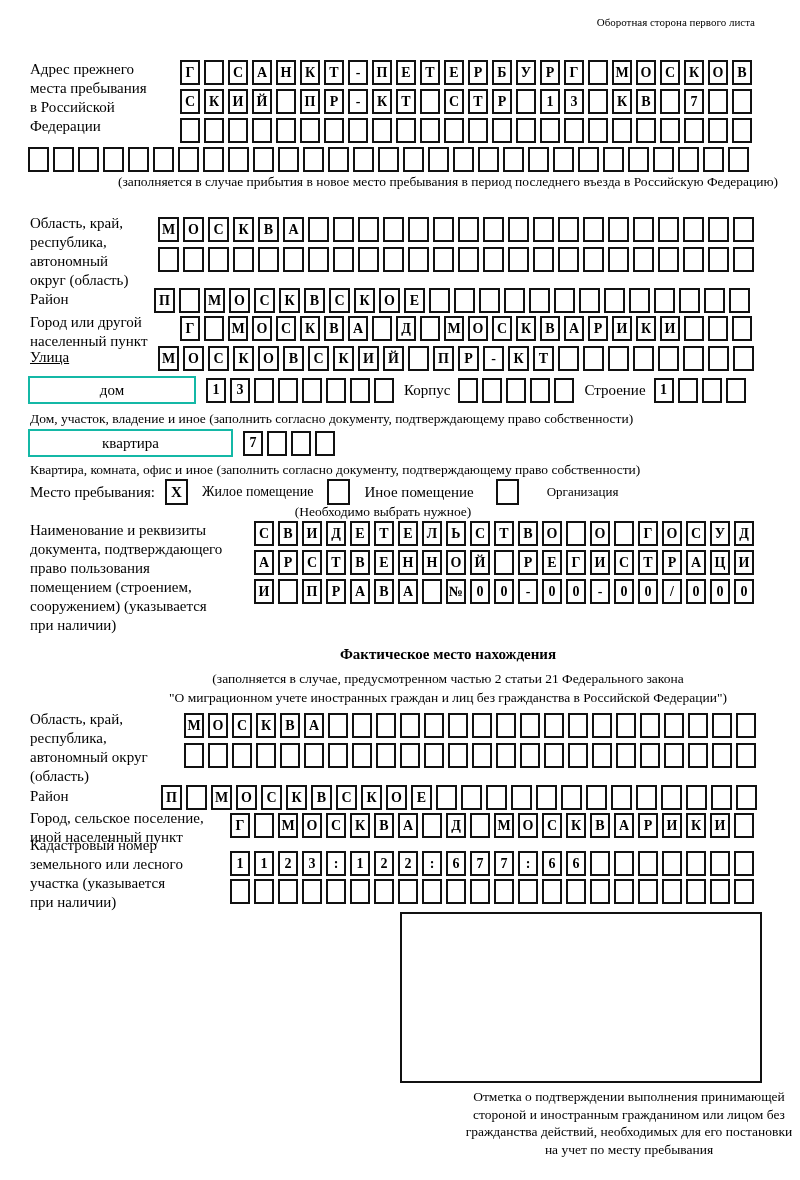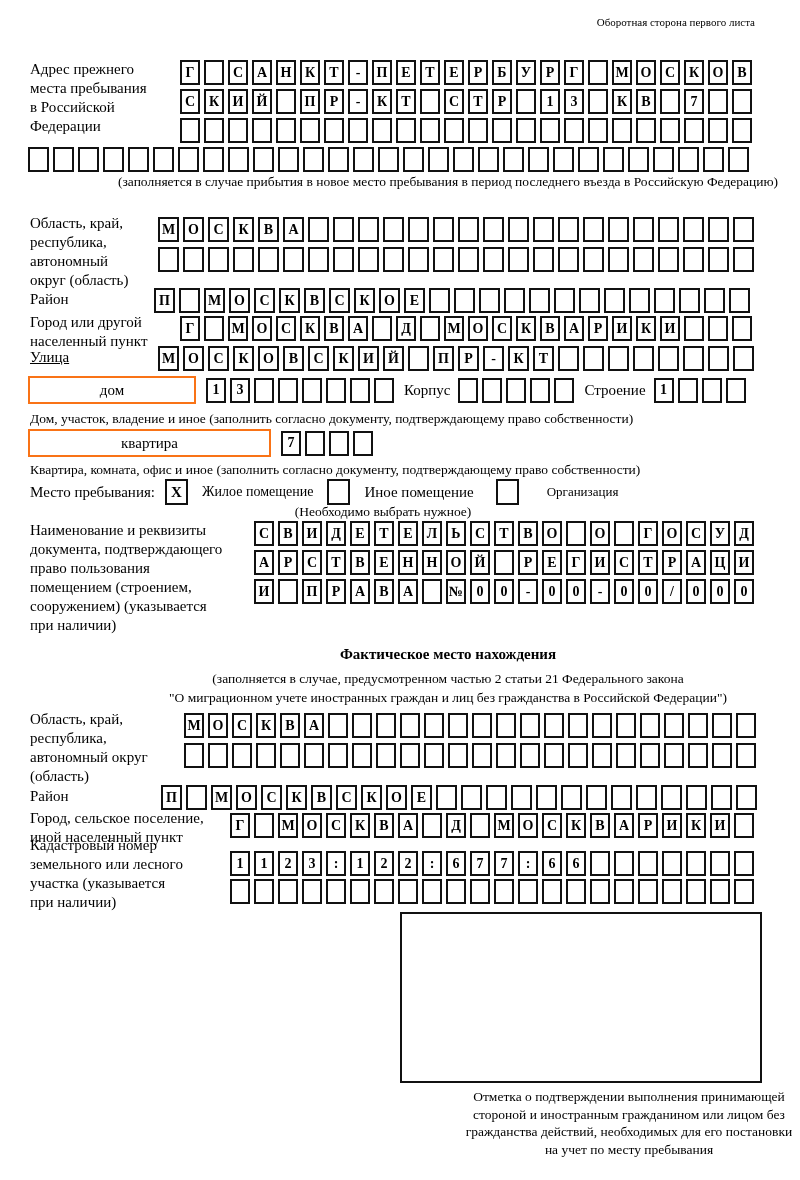--- a/index.html
+++ b/index.html
@@ -12,21 +12,21 @@
   .ml{white-space:pre-line;}
   .cells{display:flex;}
   .cell{
     display:inline-flex;align-items:center;justify-content:center;
     width:21px;height:25px;border:2px solid #111;box-sizing:border-box;
     margin-right:4px;font-size:14px;font-weight:bold;flex:none;background:#fff;
   }
   .p24 .cell{width:20px;}
   .hrow{display:flex;align-items:center;}
   .widebox{
-    height:28px;border:2px solid #f97316;box-sizing:border-box;
+    height:28px;border:2px solid #14b8a6;box-sizing:border-box;
     display:flex;align-items:center;justify-content:center;
     font-size:15px;margin-right:10px;flex:none;background:#fff;
   }
   .inline-lbl{font-size:15px;margin:0 8px 0 6px;flex:none;}
   .cbox{
     display:inline-flex;align-items:center;justify-content:center;
     width:23px;height:26px;border:2px solid #111;box-sizing:border-box;
     font-size:15px;font-weight:bold;flex:none;background:#fff;
   }
   .caption{font-size:13.5px;line-height:17px;}
@@ -323,21 +323,21 @@
     <div class="cells p24">
         <span class="cell">1</span>
         <span class="cell"></span>
         <span class="cell"></span>
         <span class="cell"></span>
       </div>
   </div>
   <div class="abs caption" style="left:30px;top:410px;">Дом, участок, владение и иное (заполнить согласно документу, подтверждающему право собственности)</div>
 
   <div class="abs hrow" style="left:28px;top:429px;">
-    <div class="widebox" style="width:243px;">квартира</div>
+    <div class="widebox" style="width:205px;">квартира</div>
     <div class="cells p24">
         <span class="cell">7</span>
         <span class="cell"></span>
         <span class="cell"></span>
         <span class="cell"></span>
       </div>
   </div>
   <div class="abs caption" style="left:30px;top:461px;">Квартира, комната, офис и иное (заполнить согласно документу, подтверждающему право собственности)</div>
 
   <div class="abs hrow" style="left:30px;top:479px;">

